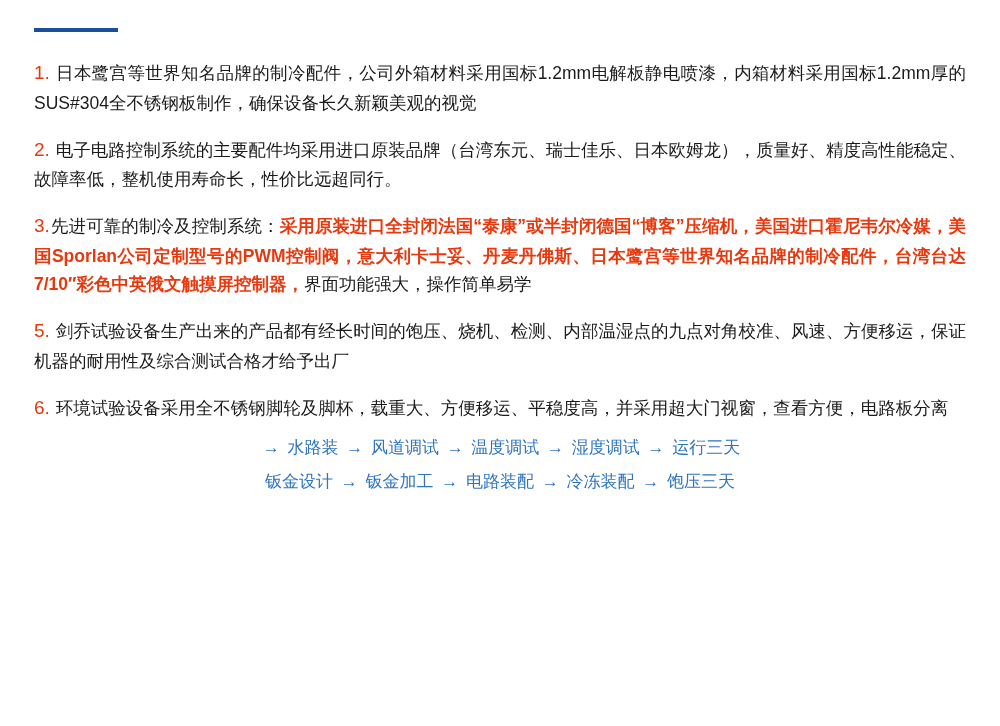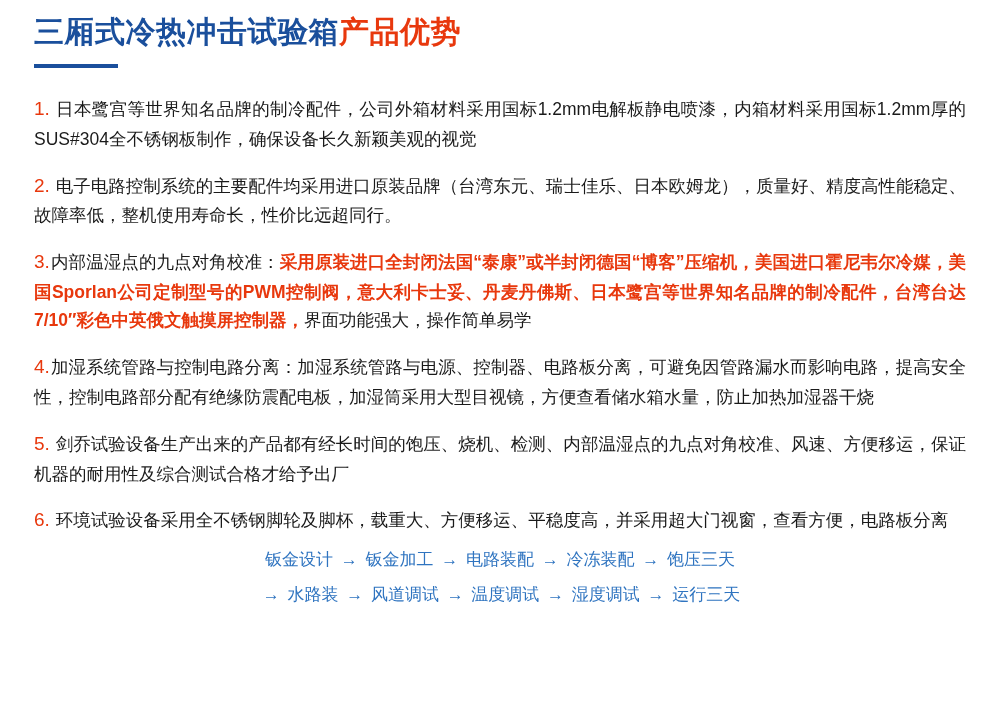--- a/index.html
+++ b/index.html
@@ -79,78 +79,72 @@
     color: #2f74c0;
     padding: 0 3px;
   }
 </style>
 </head>
 <body>
 
 <div class="page">
 
   <div class="title-block">
-    <div class="title">
-      <span class="part-blue">三厢式冷热冲击试验箱</span><span class="part-red">产品优势</span>
-    </div>
     <div class="title-rule"></div>
   </div>
 
   <div class="content">
 
     <p class="item">
       <span class="num">1.</span><span> 日本鹭宫等世界知名品牌的制冷配件，公司外箱材料采用国标1.2mm电解板静电喷漆，内箱材料采用国标1.2mm厚的SUS#304全不锈钢板制作，确保设备长久新颖美观的视觉</span>
     </p>
 
     <p class="item">
       <span class="num">2.</span><span> 电子电路控制系统的主要配件均采用进口原装品牌（台湾东元、瑞士佳乐、日本欧姆龙），质量好、精度高性能稳定、故障率低，整机使用寿命长，性价比远超同行。</span>
     </p>
 
     <p class="item">
-      <span class="num">3.</span><span>内部温湿点的九点对角校准：</span><span class="em-red">采用原装进口全封闭法国“泰康”或半封闭德国“博客”压缩机，美国进口霍尼韦尔冷媒，美国Sporlan公司定制型号的PWM控制阀，意大利卡士妥、丹麦丹佛斯、日本鹭宫等世界知名品牌的制冷配件，台湾台达7/10″彩色中英俄文触摸屏控制器，</span><span>界面功能强大，操作简单易学</span>
+      <span class="num">3.</span><span>先进可靠的制冷及控制系统：</span><span class="em-red">采用原装进口全封闭法国“泰康”或半封闭德国“博客”压缩机，美国进口霍尼韦尔冷媒，美国Sporlan公司定制型号的PWM控制阀，意大利卡士妥、丹麦丹佛斯、日本鹭宫等世界知名品牌的制冷配件，台湾台达7/10″彩色中英俄文触摸屏控制器，</span><span>界面功能强大，操作简单易学</span>
     </p>
 
-    <p class="item">
-      <span class="num">4.</span><span>加湿系统管路与控制电路分离：加湿系统管路与电源、控制器、电路板分离，可避免因管路漏水而影响电路，提高安全性，控制电路部分配有绝缘防震配电板，加湿筒采用大型目视镜，方便查看储水箱水量，防止加热加湿器干烧</span>
-    </p>
 
     <p class="item">
       <span class="num">5.</span><span> 剑乔试验设备生产出来的产品都有经长时间的饱压、烧机、检测、内部温湿点的九点对角校准、风速、方便移运，保证机器的耐用性及综合测试合格才给予出厂</span>
     </p>
 
     <p class="item">
       <span class="num">6.</span><span> 环境试验设备采用全不锈钢脚轮及脚杯，载重大、方便移运、平稳度高，并采用超大门视窗，查看方便，电路板分离</span>
     </p>
 
 
   </div>
 
   <div class="flow">
 
     <div class="flow-row">
-      <span class="flow-node">钣金设计</span>
-      <span class="arrow">→</span>
-      <span class="flow-node">钣金加工</span>
-      <span class="arrow">→</span>
-      <span class="flow-node">电路装配</span>
-      <span class="arrow">→</span>
-      <span class="flow-node">冷冻装配</span>
-      <span class="arrow">→</span>
-      <span class="flow-node">饱压三天</span>
-    </div>
-
-    <div class="flow-row">
       <span class="arrow">→</span>
       <span class="flow-node">水路装</span>
       <span class="arrow">→</span>
       <span class="flow-node">风道调试</span>
       <span class="arrow">→</span>
       <span class="flow-node">温度调试</span>
       <span class="arrow">→</span>
       <span class="flow-node">湿度调试</span>
       <span class="arrow">→</span>
       <span class="flow-node">运行三天</span>
     </div>
 
+    <div class="flow-row">
+      <span class="flow-node">钣金设计</span>
+      <span class="arrow">→</span>
+      <span class="flow-node">钣金加工</span>
+      <span class="arrow">→</span>
+      <span class="flow-node">电路装配</span>
+      <span class="arrow">→</span>
+      <span class="flow-node">冷冻装配</span>
+      <span class="arrow">→</span>
+      <span class="flow-node">饱压三天</span>
+    </div>
+
 
   </div>
 
 </div>
 
 </body></html>

